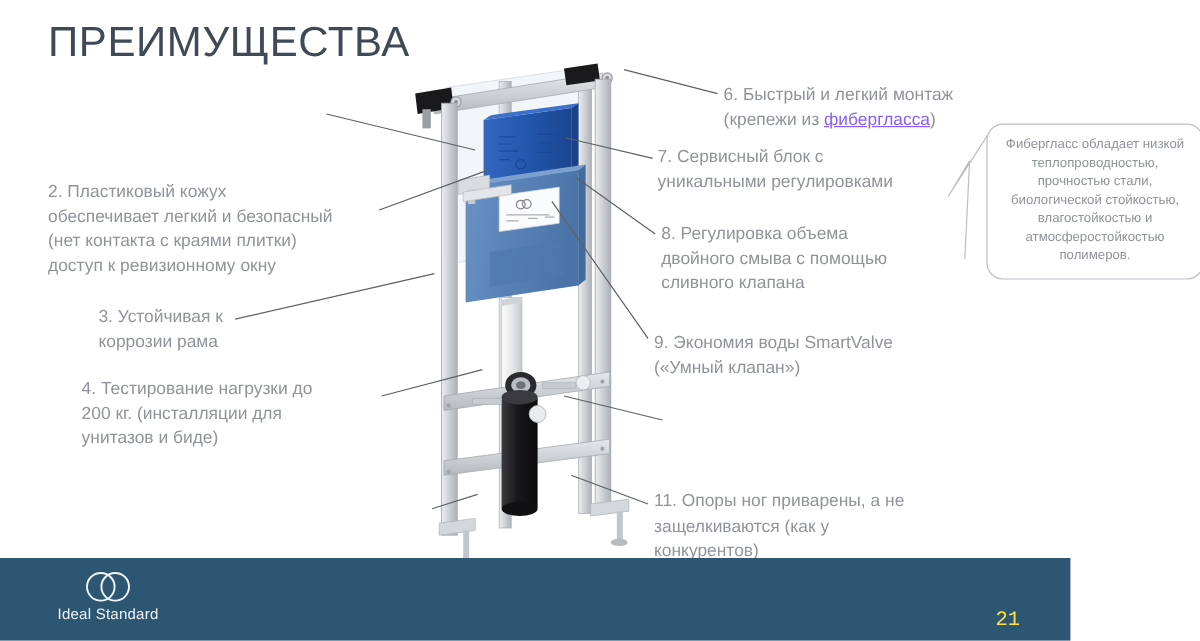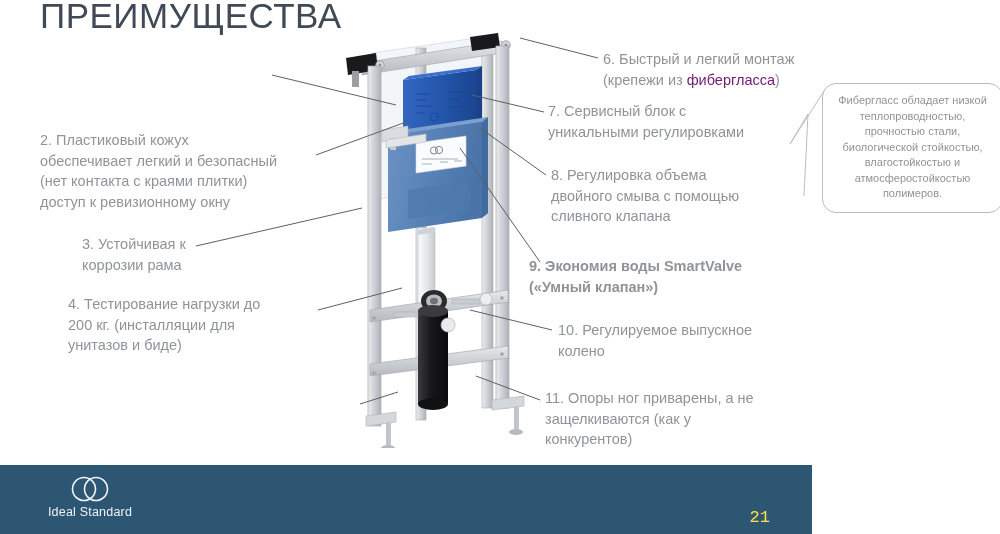--- a/index.html
+++ b/index.html
@@ -3,21 +3,21 @@
 <meta charset="utf-8">
 <style>
   html,body{margin:0;padding:0;}
   body{
     width:1000px;height:534px;
     background:#ffffff;
     font-family:"Liberation Sans", sans-serif;
     position:relative;overflow:hidden;
     color:#8a8f95;
   }
-  .slide{position:absolute;inset:0;background:#fff;}
+  .slide{position:absolute;inset:0;background:#fff;margin-top:20px;}
 
   
   .title{
     position:absolute;left:40px;top:-4px;
     font-size:35px;letter-spacing:0.5px;
     color:#3f4a56;font-weight:400;
     font-family:"Liberation Sans", sans-serif;
   }
 
   
@@ -29,25 +29,25 @@
     white-space:pre-line;
   }
   .l1{left:143px;top:60px;}
   .l2{left:40px;top:130px;}
   .l3{left:82px;top:234px;}
   .l4{left:68px;top:294px;}
   .l5{left:103px;top:394px;}
   .l6{left:603px;top:49px;}
   .l7{left:548px;top:101px;}
   .l8{left:551px;top:165px;}
-  .l9{left:529px;top:256px;font-weight:bold;}
+  .l9{left:545px;top:256px;}
   .l10{left:558px;top:320px;}
   .l11{left:545px;top:388px;}
 
-  .link{color:#701a75;}
+  .link{color:#8b5cf6;text-decoration:underline;}
 
   
   .bubble{
     position:absolute;left:822px;top:83px;width:181px;
     border:1px solid #b9bec4;border-radius:14px;
     background:#fff;
     padding:9px 10px 10px 10px;
     font-size:11px;line-height:15.5px;
     color:#8f949a;text-align:center;
     box-sizing:border-box;
@@ -55,21 +55,21 @@
   .bubble-tail{position:absolute;left:778px;top:84px;width:60px;height:130px;pointer-events:none;}
 
   
   .leaders{position:absolute;left:0;top:0;width:1000px;height:470px;pointer-events:none;}
 
   
   .product{position:absolute;left:330px;top:18px;width:220px;height:430px;}
 
   
   .footer{
-    position:absolute;left:0;bottom:0;width:812px;height:69px;
+    position:absolute;left:0;bottom:0;width:892px;height:69px;
     background:#2d5672;
   }
   .logo-wrap{position:absolute;left:35px;top:10px;width:110px;text-align:center;}
   .logo-mark{display:block;margin:0 auto;}
   .logo-text{
     display:block;margin-top:2px;
     color:#eef3f7;font-size:12.5px;letter-spacing:0.2px;
     font-family:"Liberation Sans", sans-serif;
   }
   .page-num{
@@ -246,22 +246,20 @@
   <div class="lbl l6"><span>6. Быстрый и легкий монтаж
 (крепежи из </span><span class="link">фибергласса</span><span>)</span></div>
 
   <div class="lbl l7">7. Сервисный блок с
 уникальными регулировками</div>
   <div class="lbl l8">8. Регулировка объема
 двойного смыва с помощью
 сливного клапана</div>
   <div class="lbl l9">9. Экономия воды SmartValve
 («Умный клапан»)</div>
-  <div class="lbl l10">10. Регулируемое выпускное
-колено</div>
   <div class="lbl l11">11. Опоры ног приварены, а не
 защелкиваются (как у
 конкурентов)</div>
 
   <svg class="bubble-tail">
     <path d="M48,4 L12,60 L30,30 L26,112" stroke="#b9bec4" stroke-width="1" fill="none"></path>
   </svg>
   <div class="bubble">Фибергласс обладает низкой теплопроводностью, прочностью стали, биологической стойкостью, влагостойкостью и атмосферостойкостью полимеров.</div>
 
   <div class="footer">

